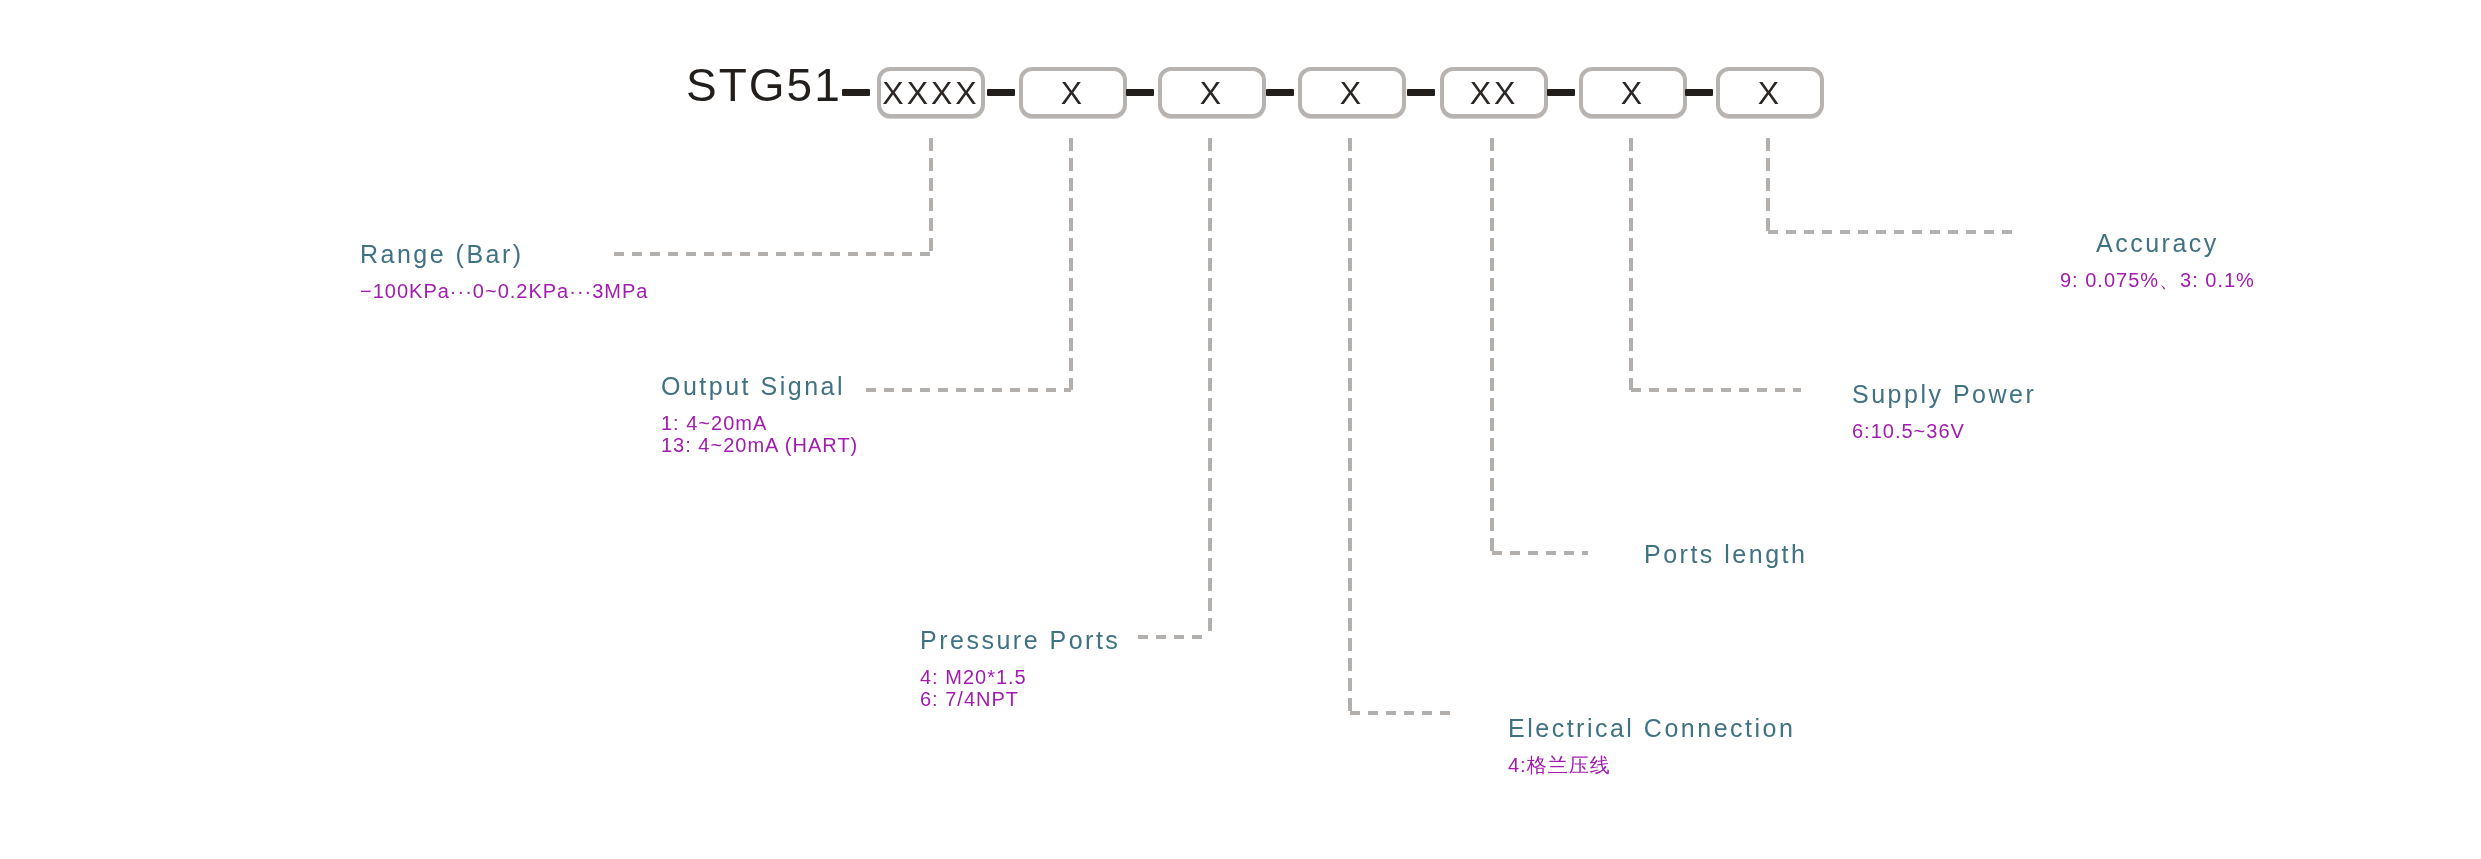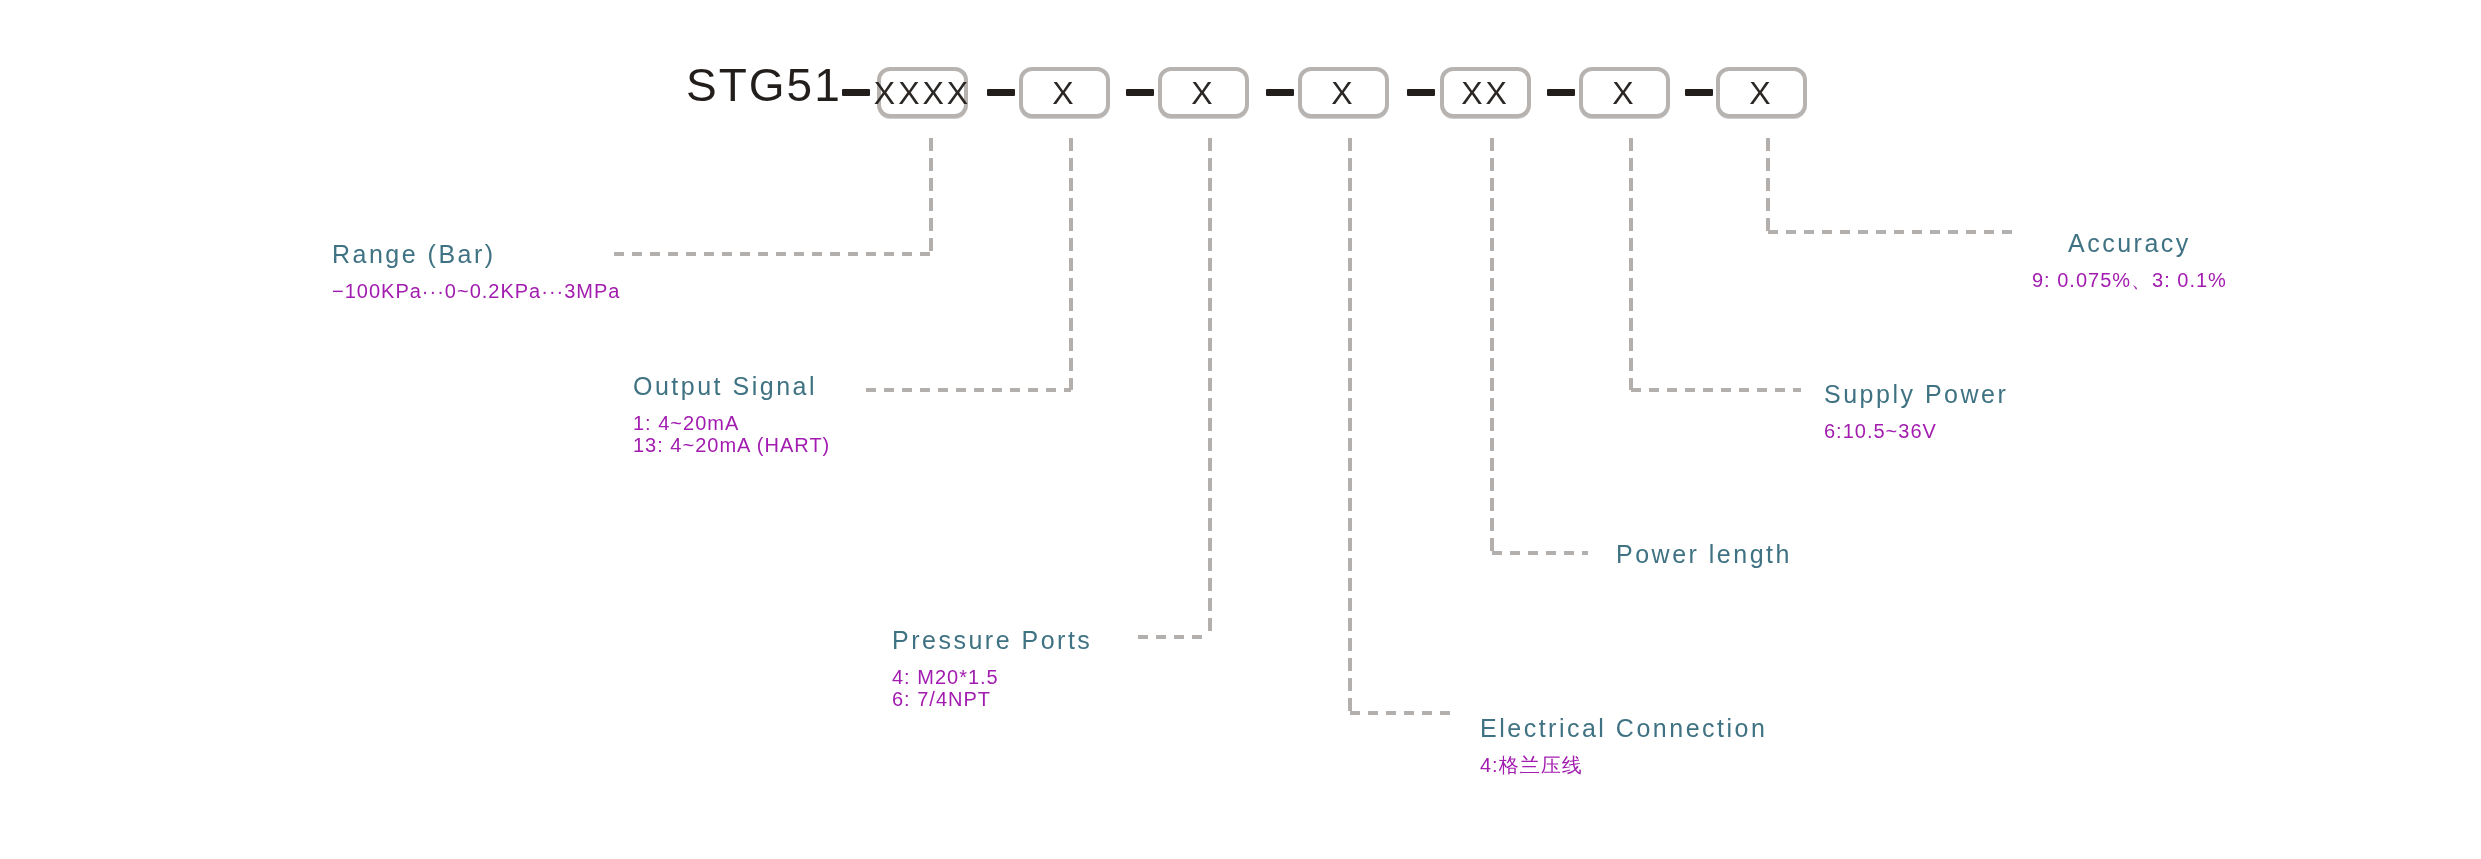--- a/index.html
+++ b/index.html
@@ -18,21 +18,21 @@
     position: absolute;
     left: 686px; top: 62px;
     font-size: 46px;
     font-weight: 500;
     letter-spacing: 2px;
     color: #221e1c;
     line-height: 46px;
   }
   .code-box {
     position: absolute;
-    top: 67px; height: 51px; width: 91px;
+    top: 67px; height: 51px; width: 108px;
     border: 4px solid #b7b3b0;
     border-radius: 13px;
     background: #ffffff;
     box-shadow: 0 2px 0 -1px rgba(150,145,140,0.45);
     display: flex; align-items: center; justify-content: center;
     font-size: 32px;
     letter-spacing: 3px;
     color: #2b2725;
     line-height: 1;
   }
@@ -79,21 +79,21 @@
 
   .h-1 { left: 614px;  top: 252px; width: 317px; }
   .h-2 { left: 866px;  top: 388px; width: 205px; }
   .h-3 { left: 1138px; top: 635px; width: 72px;  }
   .h-4 { left: 1350px; top: 711px; width: 106px; }
   .h-5 { left: 1492px; top: 551px; width: 96px;  }
   .h-6 { left: 1631px; top: 388px; width: 170px; }
   .h-7 { left: 1768px; top: 230px; width: 250px; }
 
   
-  .spec { position: absolute; white-space: nowrap; }
+  .spec { position: absolute; white-space: nowrap; margin-left: 28px; }
   .spec-title {
     font-size: 25px;
     letter-spacing: 2.5px;
     color: #3f7283;
     line-height: 32px;
     font-weight: 400;
   }
   .spec-lines {
     margin-top: 10px;
     font-size: 20px;
@@ -170,21 +170,21 @@
   </div>
 
   <div class="spec g-electrical">
     <div class="spec-title">Electrical Connection</div>
     <div class="spec-lines">
       <div>4:格兰压线</div>
     </div>
   </div>
 
   <div class="spec g-cable">
-    <div class="spec-title">Power length</div>
+    <div class="spec-title">Ports length</div>
   </div>
 
   <div class="spec g-supply">
     <div class="spec-title">Supply Power</div>
     <div class="spec-lines">
       <div>6:10.5~36V</div>
     </div>
   </div>
 
   <div class="spec g-accuracy">

